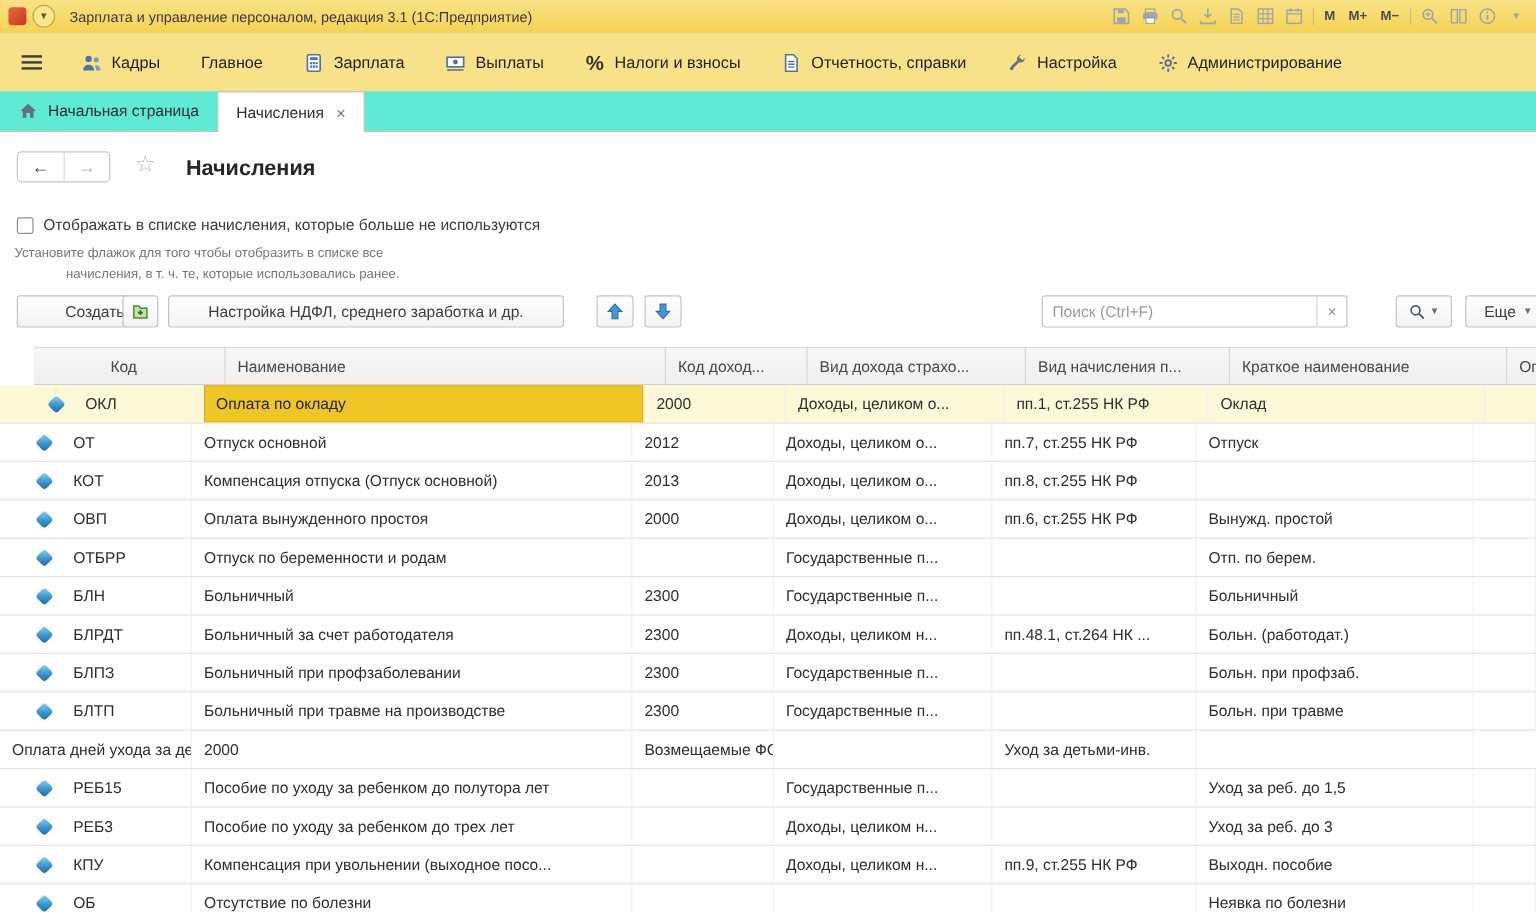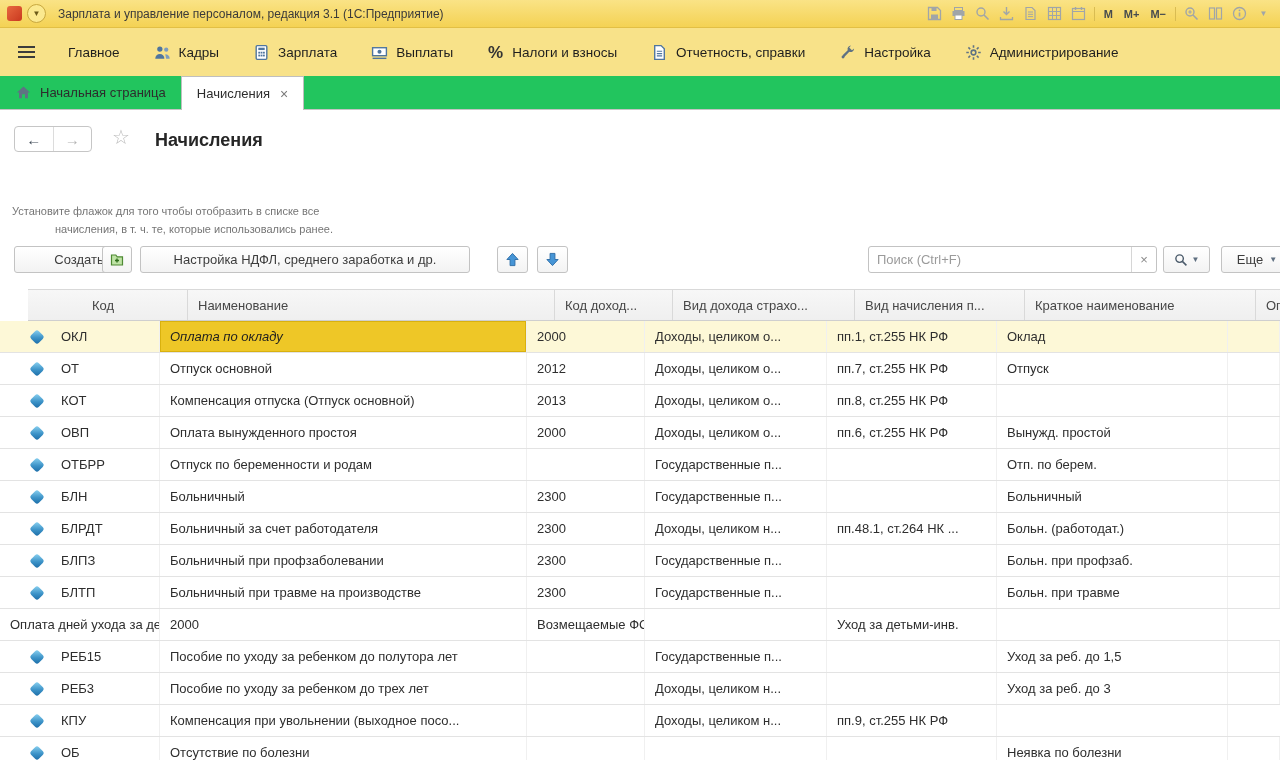--- a/index.html
+++ b/index.html
@@ -25,21 +25,21 @@
   .menubar{position:absolute;top:28px;left:0;width:1280px;height:48px;background:#f8e289;
     display:flex;align-items:center;}
   .hamburger{margin:0 12px 0 14px;display:flex;flex-direction:column;gap:3px;cursor:pointer;padding:4px;}
   .hamburger i{display:block;width:17px;height:2px;background:#3c3c3c;}
   .menu-item{display:flex;align-items:center;gap:8px;padding:0 17px;height:100%;
     font-size:13.5px;color:#1e1e1e;cursor:pointer;white-space:nowrap;}
   .mi-icon{display:flex;align-items:center;justify-content:center;width:17px;height:17px;}
   .pct{font-size:17px;font-weight:bold;color:#333;line-height:1;}
 
   
-  .tabbar{position:absolute;top:76px;left:0;width:1280px;height:34px;background:#22c55e;
+  .tabbar{position:absolute;top:76px;left:0;width:1280px;height:34px;background:#5eead4;
     border-bottom:1px solid #c4c4c4;box-sizing:border-box;display:flex;align-items:stretch;}
   .tab{display:flex;align-items:center;gap:8px;padding:0 15px;font-size:13px;color:#2d2d2d;cursor:pointer;}
   .tab.active{background:#fff;border:1px solid #bfbfbf;border-bottom:none;margin-bottom:-1px;z-index:2;}
   .tab-close{font-size:14px;color:#7a7a7a;margin-left:2px;cursor:pointer;line-height:1;}
 
   
   .content{position:absolute;top:110px;left:0;width:1280px;bottom:0;background:#fff;}
 
   .navgroup{position:absolute;top:16px;left:14px;width:78px;height:26px;background:#fff;
     border:1px solid #c6c6c6;border-radius:4px;display:flex;box-sizing:border-box;}
@@ -58,21 +58,21 @@
 
   
   .btn{position:absolute;top:136px;height:27px;background:linear-gradient(180deg,#ffffff,#f3f3f3);
     border:1px solid #c3c3c3;border-radius:3px;box-sizing:border-box;
     display:flex;align-items:center;justify-content:center;font-size:13px;color:#3d3d3d;cursor:pointer;}
   .btn-create{left:14px;width:94px;padding-left:36px;}
   .btn-group{left:102px;width:30px;}
   .btn-ndfl{left:140px;width:330px;}
   .btn-up{left:497px;width:31px;}
   .btn-down{left:537px;width:31px;}
-  .searchbox{position:absolute;top:136px;left:868px;width:289px;height:27px;background:#fff;
+  .searchbox{position:absolute;top:136px;left:868px;width:255px;height:27px;background:#fff;
     border:1px solid #c3c3c3;border-radius:3px;box-sizing:border-box;display:flex;align-items:stretch;}
   .searchbox input{flex:1;border:none;outline:none;background:transparent;font-size:13px;
     padding:0 8px;color:#333;font-family:"Liberation Sans",sans-serif;}
   .searchbox input::placeholder{color:#9b9b9b;}
   .search-clear{width:24px;border-left:1px solid #d6d6d6;display:flex;align-items:center;
     justify-content:center;color:#8a8a8a;font-size:13px;cursor:pointer;}
   .btn-search{left:1163px;width:47px;gap:4px;}
   .btn-more{left:1221px;width:72px;gap:6px;}
   .dd-arrow{font-size:8px;color:#5f6f80;}
 
@@ -87,22 +87,22 @@
   .tbody{position:absolute;top:211px;left:0;width:1280px;bottom:0;overflow:hidden;}
   .trow{display:grid;grid-template-columns:160px 367px 118px 182px 170px 231px 52px;
     height:32px;border-bottom:1px solid #e3e3e3;box-sizing:border-box;cursor:pointer;}
   .td{display:flex;align-items:center;padding-left:10px;font-size:13px;color:#2e2e2e;
     white-space:nowrap;overflow:hidden;border-right:1px solid #f0f0f0;box-sizing:border-box;}
   .td-code{padding-left:31px;}
   .code-text{margin-left:18px;}
   .gem{width:12px;height:12px;flex:0 0 auto;border-radius:3px;
     background:linear-gradient(135deg,#8ed4f2 0%,#3c93c8 55%,#1a6aa5 100%);
     transform:rotate(45deg) scale(.9);}
-  .trow.selected{background:#fdf8d7;}
-  .trow.selected .td-name{background:#eec727;box-shadow:inset 0 0 0 1px #d9b10e;color:#1f1f1f;font-style:italic;}
+  .trow.selected{background:#fdf8d7;padding-left:10px;}
+  .trow.selected .td-name{background:#eec727;box-shadow:inset 0 0 0 1px #d9b10e;color:#1f1f1f;}
 
   svg{display:block;}
 </style>
 </head>
 <body>
 
 <div id="app">
 
   <div class="titlebar">
     <div class="app-icon"></div>
@@ -186,33 +186,33 @@
   </div>
 
   <div class="menubar">
     <div class="hamburger">
         <i></i>
         <i></i>
         <i></i>
       </div>
 
     <div class="menu-item">
-      <span>Главное</span>
-    </div>
-
-    <div class="menu-item">
       <span class="mi-icon">
         <svg width="17" height="17" viewBox="0 0 16 16">
             <circle cx="5.5" cy="4.8" r="2.5" fill="#4f759e"></circle>
             <path d="M1.2 13.8c0-2.9 1.9-4.5 4.3-4.5s4.3 1.6 4.3 4.5z" fill="#4f759e"></path>
             <circle cx="11.5" cy="5.4" r="2" fill="#7d9cbd"></circle>
             <path d="M10.6 9.6c2.4.1 4.2 1.6 4.2 4.2h-3.4" fill="#7d9cbd"></path>
           </svg>
       </span>
       <span>Кадры</span>
+    </div>
+
+    <div class="menu-item">
+      <span>Главное</span>
     </div>
 
     <div class="menu-item">
       <span class="mi-icon">
         <svg width="17" height="17" viewBox="0 0 16 16">
             <rect x="3" y="1.5" width="10" height="13" rx="1" fill="#fff" stroke="#4f759e" stroke-width="1.3"></rect>
             <rect x="5" y="3.5" width="6" height="2.2" fill="#4f759e"></rect>
             <rect x="5" y="7.3" width="1.7" height="1.7" fill="#4f759e"></rect>
             <rect x="7.2" y="7.3" width="1.7" height="1.7" fill="#4f759e"></rect>
             <rect x="9.4" y="7.3" width="1.7" height="1.7" fill="#4f759e"></rect>
@@ -288,20 +288,24 @@
 
   <div class="content">
 
     <div class="navgroup">
       <div class="half nav-back">←</div>
       <div class="half nav-fwd">→</div>
     </div>
     <div class="fav-star">☆</div>
     <div class="page-title">Начисления</div>
 
+    <div class="chk-row">
+      <div class="chk-box"></div>
+      <div class="chk-label">Отображать в списке начисления, которые больше не используются</div>
+    </div>
     <div class="hint hint1">Установите флажок для того чтобы отобразить в списке все</div>
     <div class="hint hint2">начисления, в т. ч. те, которые использовались ранее.</div>
 
     <div class="btn btn-create">Создать</div>
     <div class="btn btn-group">
       <span>
         <svg width="16" height="16" viewBox="0 0 16 16">
             <path d="M2.5 3h4.3l1.4 1.8h5.3V13h-11z" fill="#bfe3a6" stroke="#4e8a33" stroke-width="1.2"></path>
             <path d="M8 6.5v4M6 8.5h4" stroke="#2f6e1c" stroke-width="1.4"></path>
           </svg>
@@ -494,20 +498,21 @@
   </div>
         <div class="trow">
     <div class="td td-code">
       <span class="gem"></span>
       <span class="code-text">КПУ</span>
     </div>
     <div class="td td-name">Компенсация при увольнении (выходное посо...</div>
     <div class="td"></div>
     <div class="td">Доходы, целиком н...</div>
     <div class="td">пп.9, ст.255 НК РФ</div>
+    <div class="td">Выходн. пособие</div>
     <div class="td"></div>
   </div>
         <div class="trow">
     <div class="td td-code">
       <span class="gem"></span>
       <span class="code-text">ОБ</span>
     </div>
     <div class="td td-name">Отсутствие по болезни</div>
     <div class="td"></div>
     <div class="td"></div>

